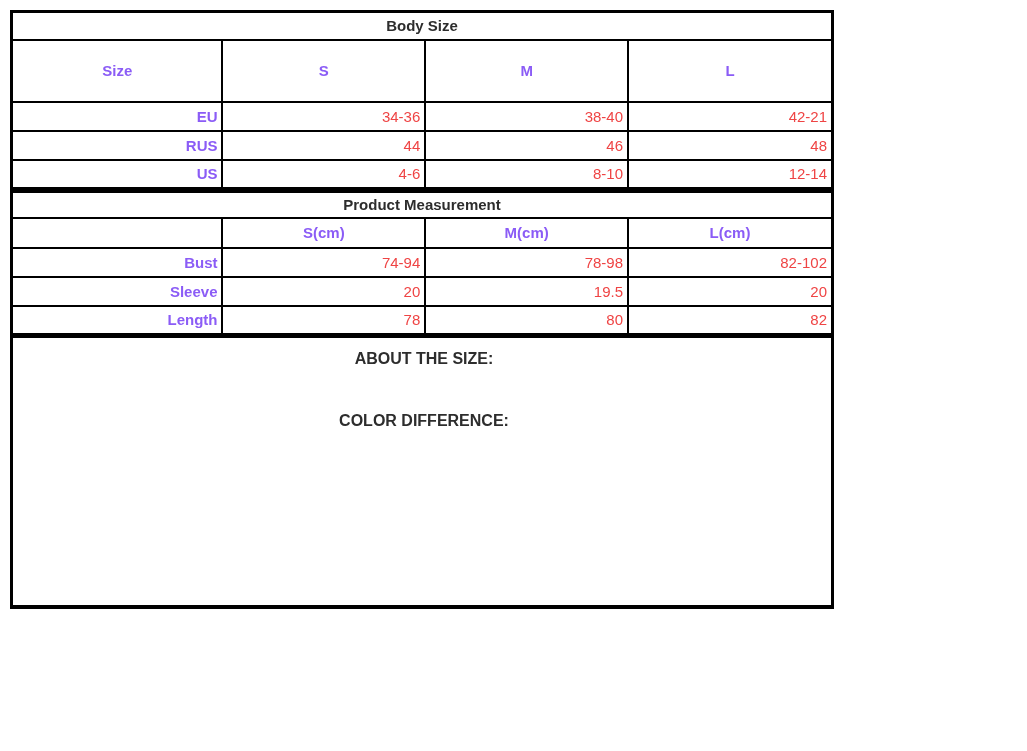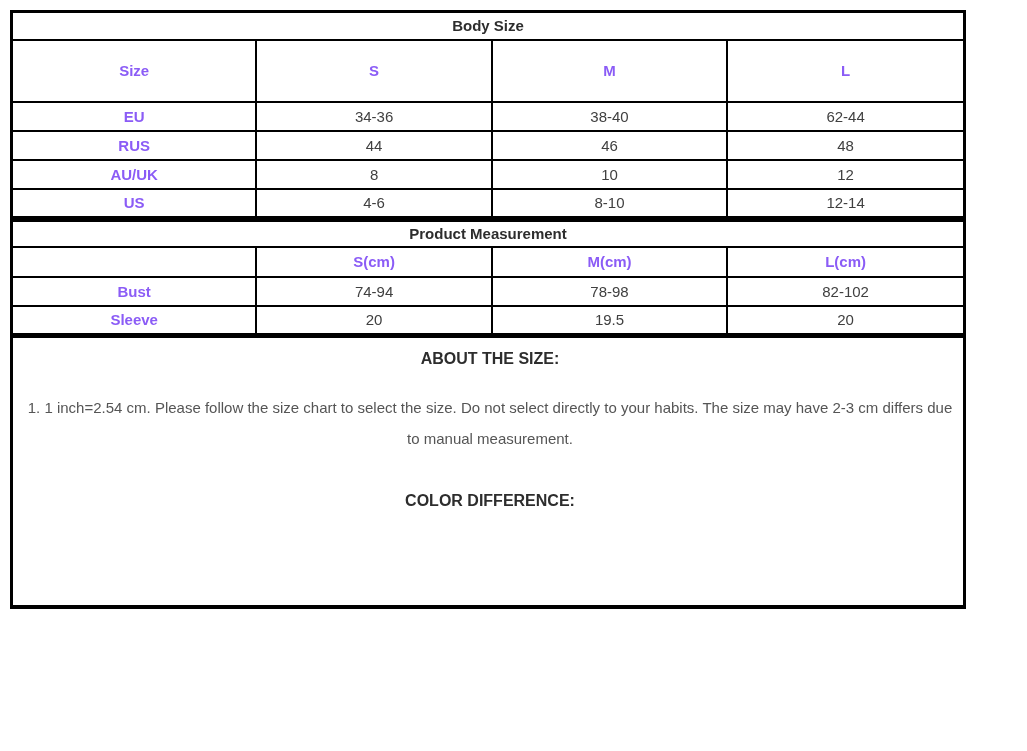--- a/index.html
+++ b/index.html
@@ -9,21 +9,21 @@
     width: 1027px;
     height: 751px;
     background: #ffffff;
     font-family: "Liberation Sans", "DejaVu Sans", sans-serif;
     overflow: hidden;
   }
   .sheet {
     position: absolute;
     left: 10px;
     top: 10px;
-    width: 956px;
+    width: 824px;
   }
   table {
     width: 100%;
     border-collapse: collapse;
     table-layout: fixed;
   }
   td, th {
     border: 2px solid #000000;
     text-align: center;
     vertical-align: middle;
@@ -39,24 +39,24 @@
     font-weight: bold;
     color: #2d2d2d;
     height: 28px;
   }
   .label-cell {
     font-weight: bold;
     color: #8b5cf6;
   }
   .value-cell {
     font-weight: normal;
-    color: #404040;
+    color: #ef4444;
   }
   .size-header-row td { height: 62px; }
-  .data-row td { height: 29px; }
+  .data-row td { height: 29px; text-align: right; }
   .pm-title-row td { height: 26px; }
   .pm-header-row td { height: 30px; }
   .notes {
     border: 2px solid #000000;
     border-bottom-width: 4px;
     border-left-width: 3px;
     border-right-width: 3px;
     height: 273px;
     padding: 6px 10px 0 14px;
     text-align: center;
@@ -97,33 +97,27 @@
     <tr class="size-header-row">
       <td class="label-cell">Size</td>
       <td class="label-cell">S</td>
       <td class="label-cell">M</td>
       <td class="label-cell">L</td>
     </tr>
     <tr class="data-row">
       <td class="label-cell">EU</td>
       <td class="value-cell">34-36</td>
       <td class="value-cell">38-40</td>
-      <td class="value-cell">62-44</td>
+      <td class="value-cell">42-21</td>
     </tr>
     <tr class="data-row">
       <td class="label-cell">RUS</td>
       <td class="value-cell">44</td>
       <td class="value-cell">46</td>
       <td class="value-cell">48</td>
-    </tr>
-    <tr class="data-row">
-      <td class="label-cell">AU/UK</td>
-      <td class="value-cell">8</td>
-      <td class="value-cell">10</td>
-      <td class="value-cell">12</td>
     </tr>
     <tr class="data-row">
       <td class="label-cell">US</td>
       <td class="value-cell">4-6</td>
       <td class="value-cell">8-10</td>
       <td class="value-cell">12-14</td>
     </tr>
   </tbody>
     </table>
 
@@ -149,22 +143,27 @@
       <td class="value-cell">74-94</td>
       <td class="value-cell">78-98</td>
       <td class="value-cell">82-102</td>
     </tr>
     <tr class="data-row">
       <td class="label-cell">Sleeve</td>
       <td class="value-cell">20</td>
       <td class="value-cell">19.5</td>
       <td class="value-cell">20</td>
     </tr>
+    <tr class="data-row">
+      <td class="label-cell">Length</td>
+      <td class="value-cell">78</td>
+      <td class="value-cell">80</td>
+      <td class="value-cell">82</td>
+    </tr>
   </tbody>
     </table>
 
   <div class="notes">
     <p class="notes-title">ABOUT THE SIZE:</p>
-    <p class="notes-para">1. 1 inch=2.54 cm. Please follow the size chart to select the size. Do not select directly to your habits. The size may have 2-3 cm differs due to manual measurement.</p>
     <p class="notes-title notes-title-2">COLOR DIFFERENCE:</p>
   </div>
 
 </div>
 
 </body></html>

